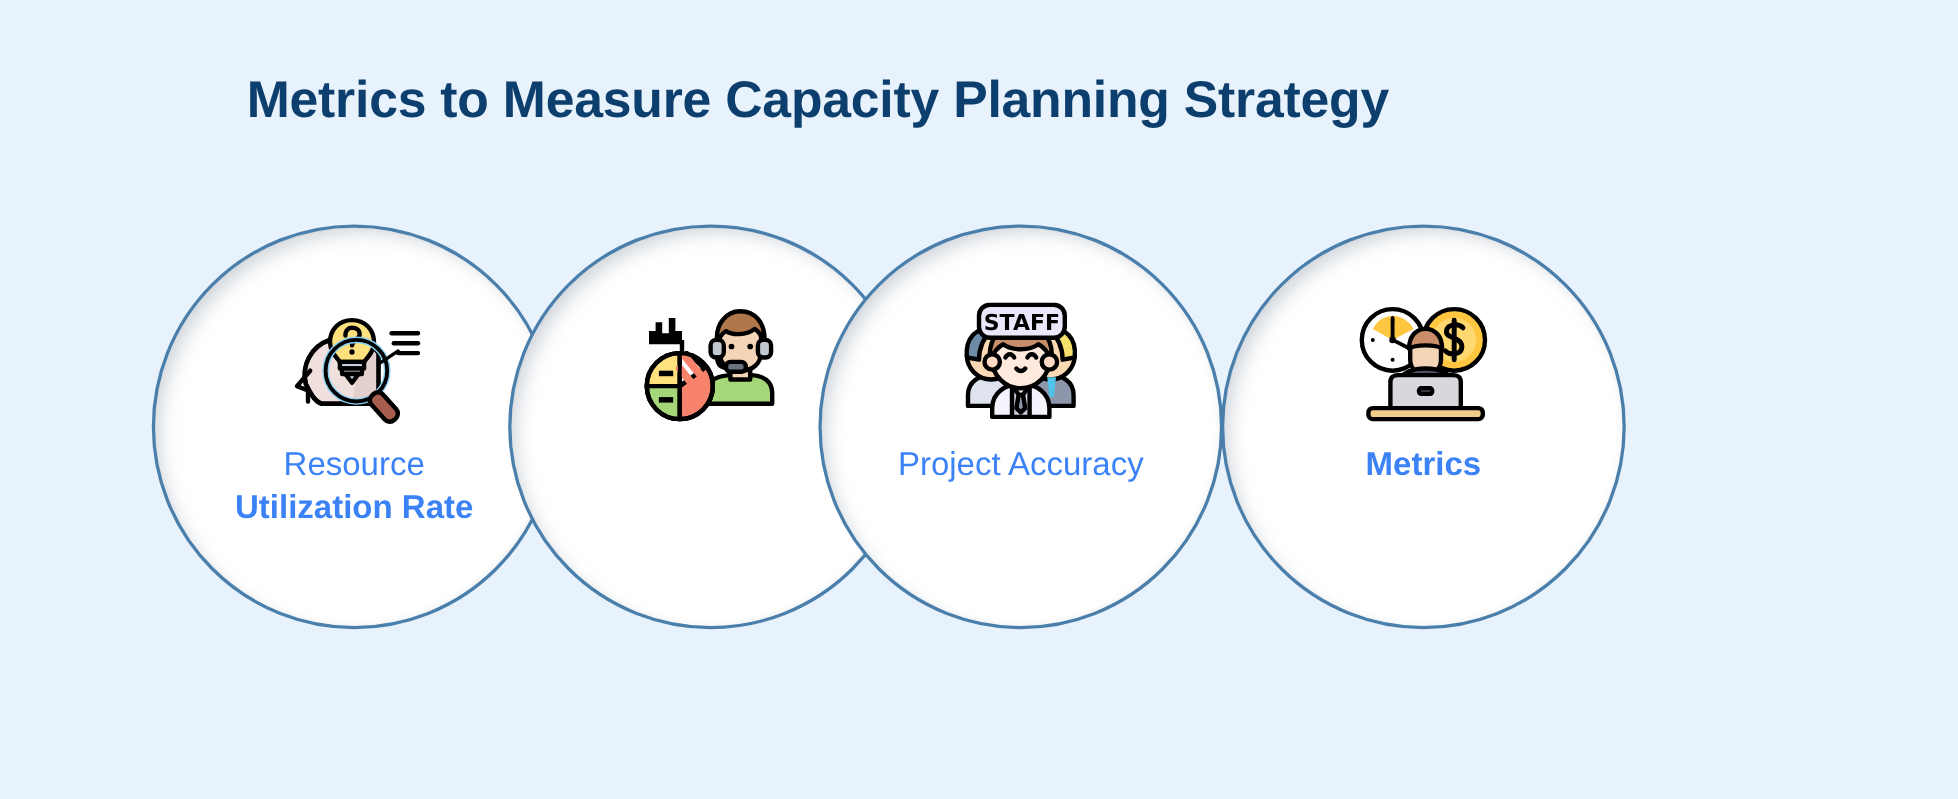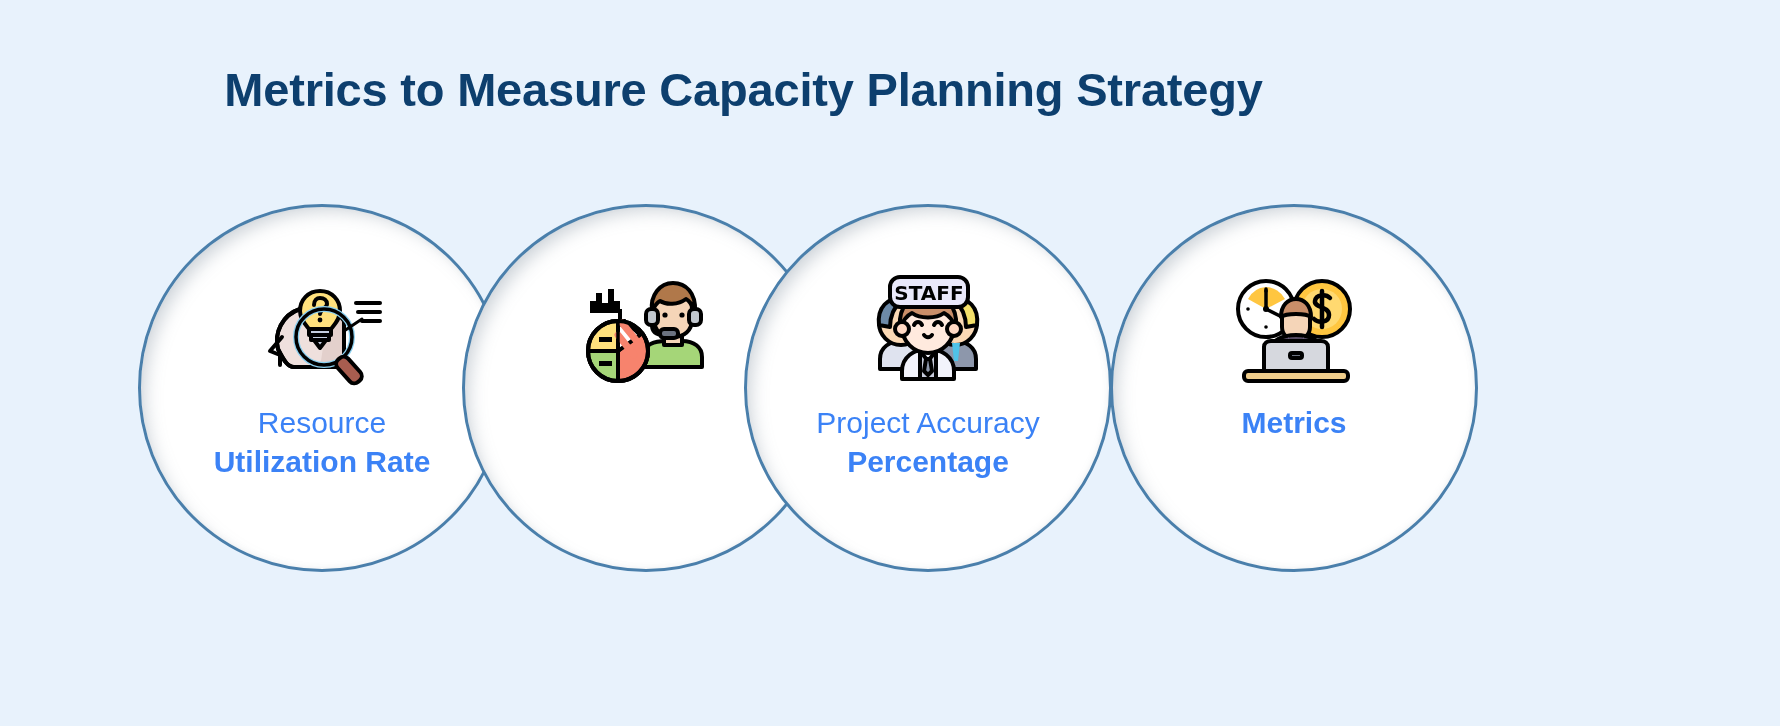--- a/index.html
+++ b/index.html
@@ -170,21 +170,20 @@
           <path d="M70 50 C72 46 76 46 78 50" fill="none" stroke="#000" stroke-width="4"></path>
           <path d="M60 60 C62 63 66 63 68 60" fill="none" stroke="#000" stroke-width="4"></path>
 
           <rect x="26" y="2" width="78" height="30" rx="10" fill="#e9e8fa"></rect>
           <text x="65" y="25" font-family="DejaVu Sans, sans-serif" font-size="20" font-weight="bold" fill="#000" stroke="none" text-anchor="middle">STAFF</text>
         </g>
       </svg>
     </div>
     <div class="label">
       <span class="l1">Project Accuracy</span>
-      <span class="l2">Percentage</span>
     </div>
   </div>
 
   <div class="circle c3">
     <div class="icon-wrap">
       <svg width="128" height="112" viewBox="0 0 128 112">
         <g stroke="#000" stroke-width="4" stroke-linejoin="round" stroke-linecap="round">
 
           <circle cx="36" cy="34" r="28" fill="#ffffff"></circle>
           <path d="M36 34 L36 12 A22 22 0 0 1 55 24 Z" fill="#ffc640" stroke="none"></path>

